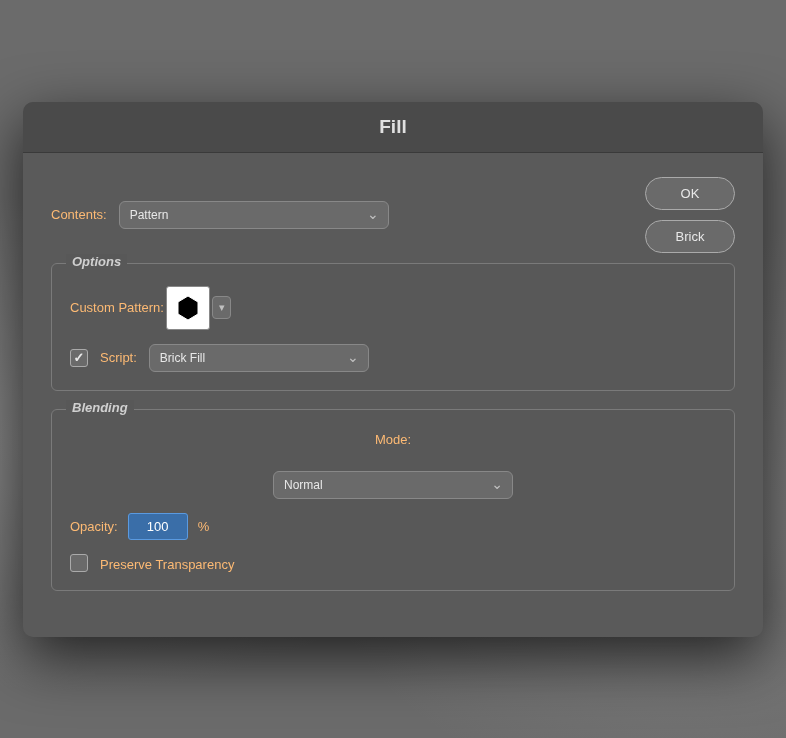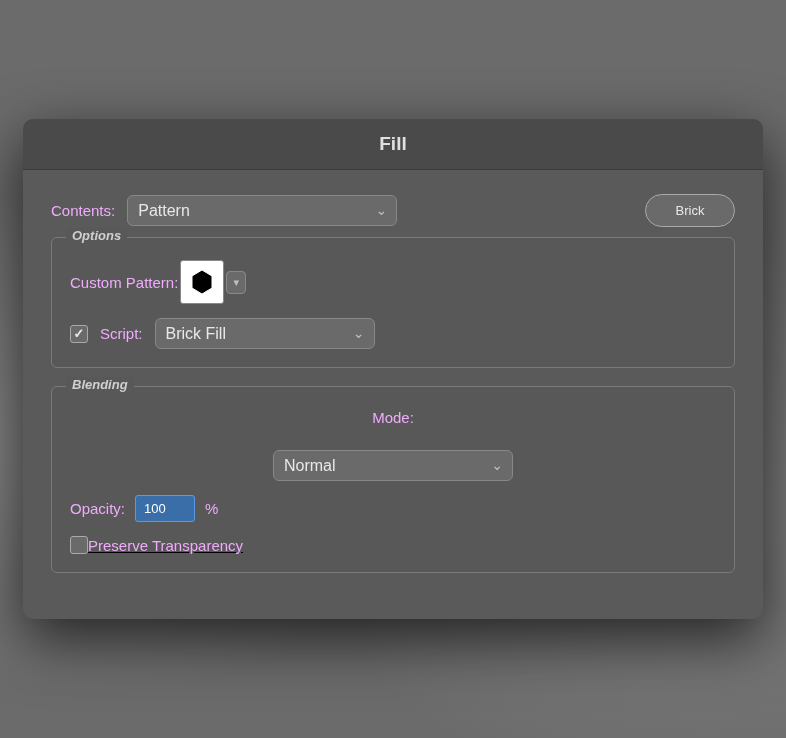--- a/index.html
+++ b/index.html
@@ -66,30 +66,30 @@
       margin-bottom: 10px;
     }
 
     .contents-left {
       display: flex;
       align-items: center;
       gap: 12px;
     }
 
     .label {
-      color: #f0abfc;
-      font-size: 15px;
+      color: #fdba74;
+      font-size: 13px;
     }
 
     .select-wide {
       background: #6a6a6a;
       border: 1px solid #888;
       border-radius: 6px;
       color: #e8e8e8;
-      font-size: 16px;
+      font-size: 12px;
       padding: 6px 28px 6px 10px;
       appearance: none;
       -webkit-appearance: none;
       cursor: pointer;
       width: 270px;
       position: relative;
       background-image: none;
     }
 
     .select-wrapper {
@@ -228,27 +228,28 @@
     }
 
     .opacity-input {
       background: #3a6ea8;
       border: 1.5px solid #5a9ae0;
       border-radius: 3px;
       color: #ffffff;
       font-size: 13px;
       padding: 5px 8px;
       width: 60px;
+      text-align: center;
       outline: none;
     }
 
     .preserve-row {
       display: flex;
-      align-items: center;
-      text-decoration: underline;
+      align-items: flex-end;
+      gap: 12px;
     }
 
     .select-mode {
       width: 240px;
     }
 
     
     .hex-shape {
       width: 28px;
       height: 28px;
@@ -271,20 +272,21 @@
       <div class="contents-left">
         <label class="label">Contents:</label>
         <div class="select-wrapper">
           <select class="select-wide">
             <option>Pattern</option>
           </select>
           
         </div>
       </div>
       <div class="buttons-col">
+        <button class="btn-ok">OK</button>
         <button class="btn-cancel">Brick</button>
       </div>
     </div>
 
     <div class="section-box">
       <div class="section-label">Options</div>
 
       <div class="custom-pattern-row">
         <label class="label">Custom Pattern:</label>
         <div class="pattern-preview">

